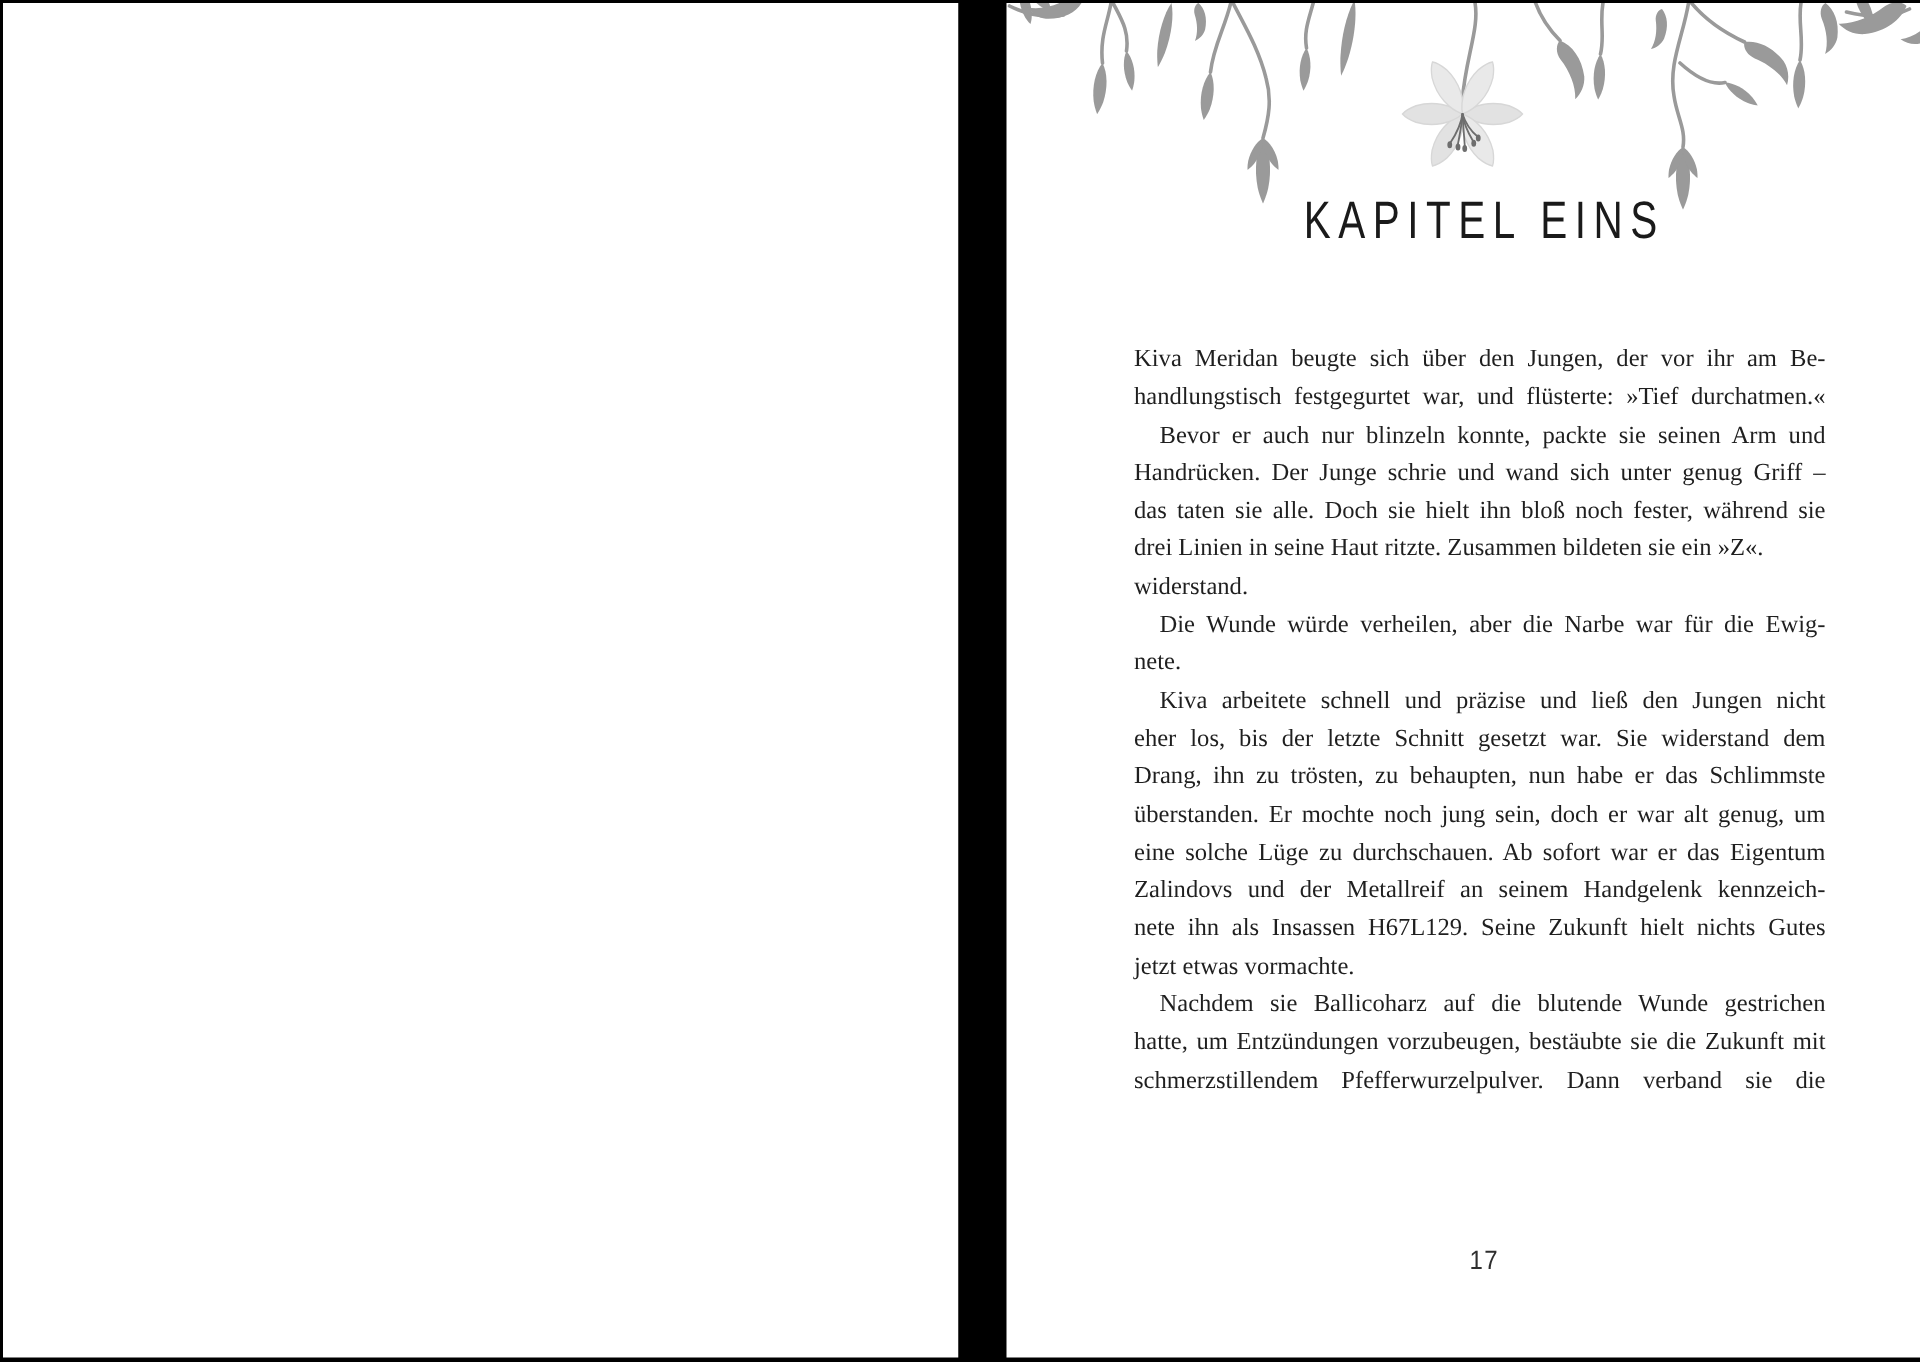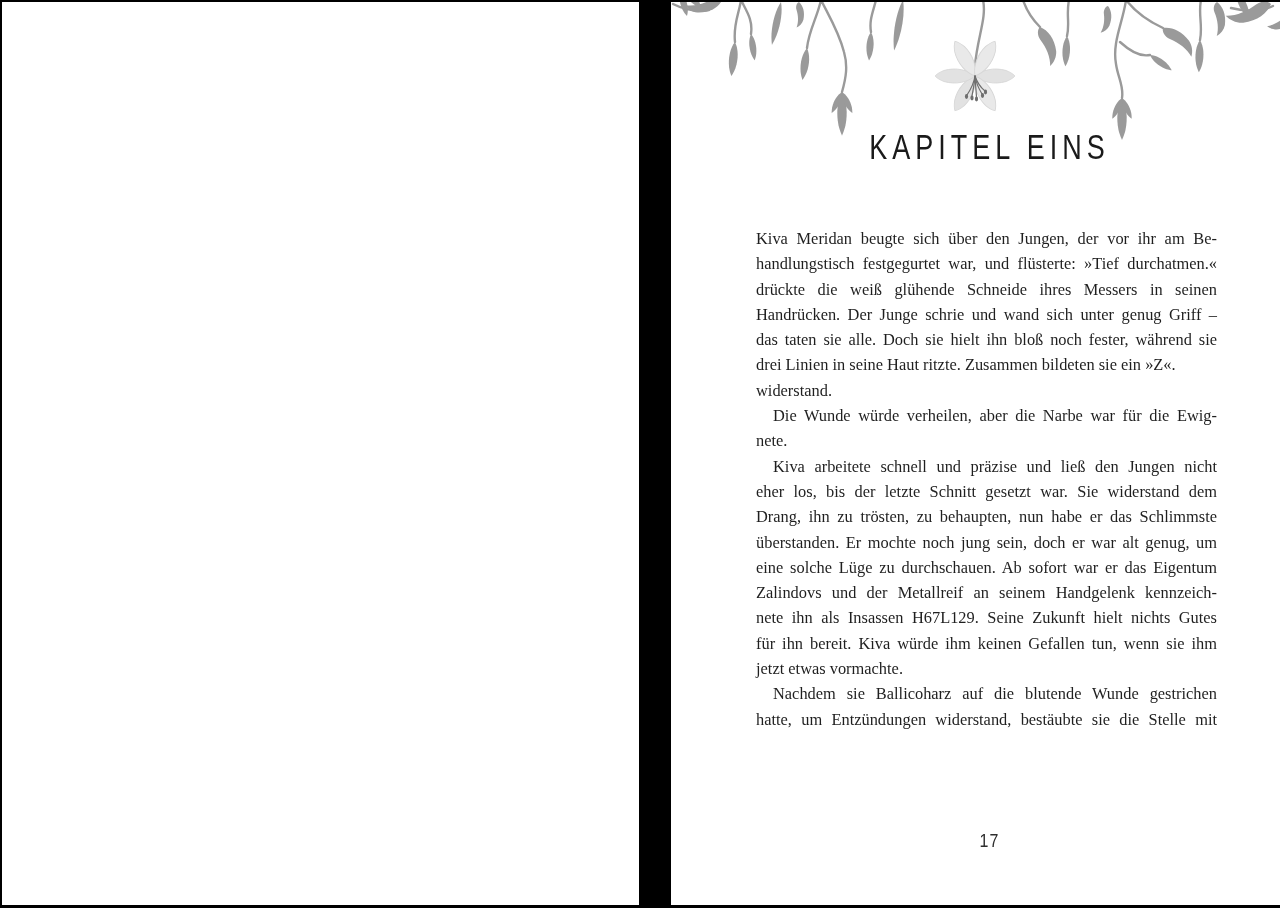--- a/index.html
+++ b/index.html
@@ -134,36 +134,36 @@
           <ellipse class="anther" cx="10.5" cy="16" rx="1.6" ry="2.4"></ellipse>
         </g>
       </g>
     </svg>
 
     <div class="chapter-heading">KAPITEL EINS</div>
 
     <div class="text-block">
         <div class="textline">Kiva Meridan beugte sich über den Jungen, der vor ihr am Be-</div>
         <div class="textline">handlungstisch festgegurtet war, und flüsterte: »Tief durchatmen.«</div>
-        <div class="textline">drückte die weiß glühende Schneide ihres Messers in seinen</div>
+        <div class="textline indent">Bevor er auch nur blinzeln konnte, packte sie seinen Arm und</div>
         <div class="textline">Handrücken. Der Junge schrie und wand sich unter genug Griff –</div>
         <div class="textline">das taten sie alle. Doch sie hielt ihn bloß noch fester, während sie</div>
         <div class="textline short">drei Linien in seine Haut ritzte. Zusammen bildeten sie ein »Z«.</div>
         <div class="textline short">widerstand.</div>
         <div class="textline indent">Die Wunde würde verheilen, aber die Narbe war für die Ewig-</div>
         <div class="textline short">nete.</div>
         <div class="textline indent">Kiva arbeitete schnell und präzise und ließ den Jungen nicht</div>
         <div class="textline">eher los, bis der letzte Schnitt gesetzt war. Sie widerstand dem</div>
         <div class="textline">Drang, ihn zu trösten, zu behaupten, nun habe er das Schlimmste</div>
         <div class="textline">überstanden. Er mochte noch jung sein, doch er war alt genug, um</div>
         <div class="textline">eine solche Lüge zu durchschauen. Ab sofort war er das Eigentum</div>
         <div class="textline">Zalindovs und der Metallreif an seinem Handgelenk kennzeich-</div>
         <div class="textline">nete ihn als Insassen H67L129. Seine Zukunft hielt nichts Gutes</div>
-        <div class="textline">für ihn bereit. Kiva würde ihm keinen Gefallen tun, wenn sie ihm</div>
         <div class="textline short">jetzt etwas vormachte.</div>
         <div class="textline indent">Nachdem sie Ballicoharz auf die blutende Wunde gestrichen</div>
-        <div class="textline">hatte, um Entzündungen widerstand, bestäubte sie die Stelle mit</div>
+        <div class="textline">hatte, um Entzündungen vorzubeugen, bestäubte sie die Zukunft mit</div>
+        <div class="textline">schmerzstillendem Pfefferwurzelpulver. Dann verband sie die</div>
       </div>
 
     <div class="page-number">17</div>
 
   </div>
 </div>
 
 </body></html>

